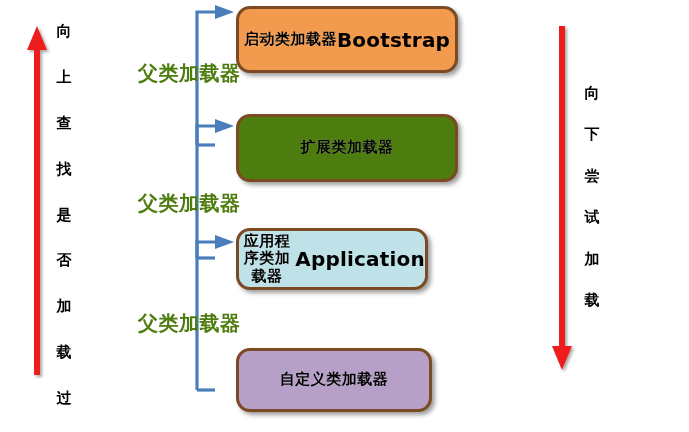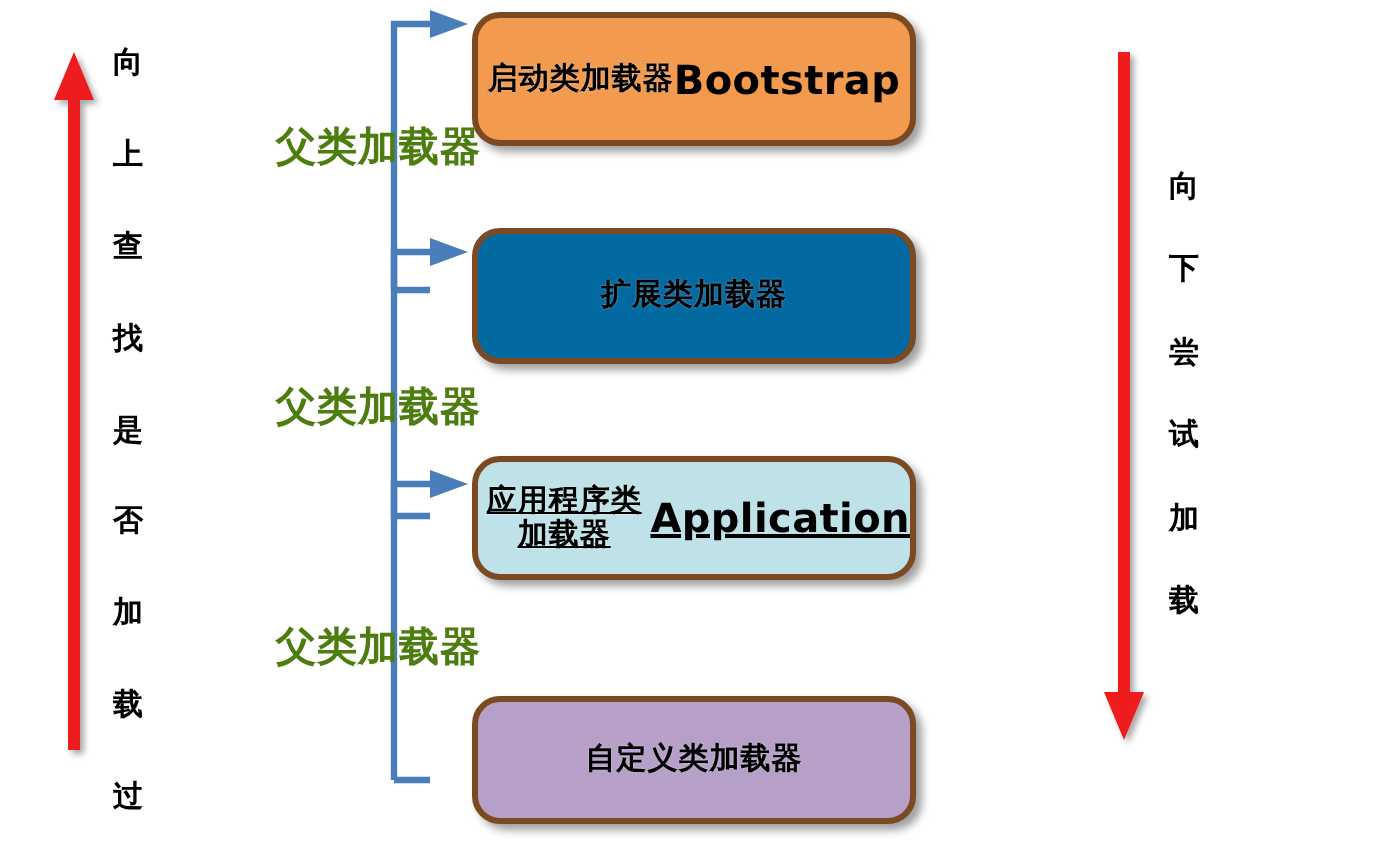--- a/index.html
+++ b/index.html
@@ -34,22 +34,22 @@
   }
   .node .en{
     font-size:20px;
     font-weight:bold;
     line-height:1.2;
     letter-spacing:.2px;
   }
 
   #node-bootstrap{left:236px;top:6px;width:222px;height:67px;background:#F29A4E;}
   #node-extension{left:236px;top:114px;width:222px;height:68px;background:#CBD79B;}
-  #node-application{left:236px;top:228px;width:222px;height:62px;background:#BFE2E8;text-decoration:underline;}
-  #node-custom{left:236px;top:348px;width:222px;height:64px;background:#B6A0C8;}
+  #node-application{left:236px;top:228px;width:192px;height:62px;background:#BFE2E8;}
+  #node-custom{left:236px;top:348px;width:196px;height:64px;background:#B6A0C8;}
 
   
   .vlabel{
     position:absolute;
     font-size:15px;
     font-weight:bold;
     color:#000;
     line-height:1;
     text-align:center;
     display:flex;
@@ -117,21 +117,21 @@
       <line x1="197" y1="258" x2="215" y2="258" stroke="#4A7EBB" stroke-width="3.2"></line>
       <line x1="197" y1="390" x2="215" y2="390" stroke="#4A7EBB" stroke-width="3.2"></line>
     </g>
   </svg>
 
   <div class="node" id="node-bootstrap" style="background: rgb(242, 154, 78);">
     <div class="cn">启动类加载器</div>
     <div class="en">Bootstrap</div>
   </div>
 
-  <div class="node" id="node-extension" style="background: #0369a1;">
+  <div class="node" id="node-extension" style="background: #4d7c0f;">
     <div class="cn">扩展类加载器</div>
   </div>
 
   <div class="node" id="node-application" style="background: rgb(191, 226, 232);">
     <div class="cn">应用程序类加载器</div>
     <div class="en">Application</div>
   </div>
 
   <div class="node" id="node-custom" style="background: rgb(182, 160, 200);">
     <div class="cn">自定义类加载器</div>

